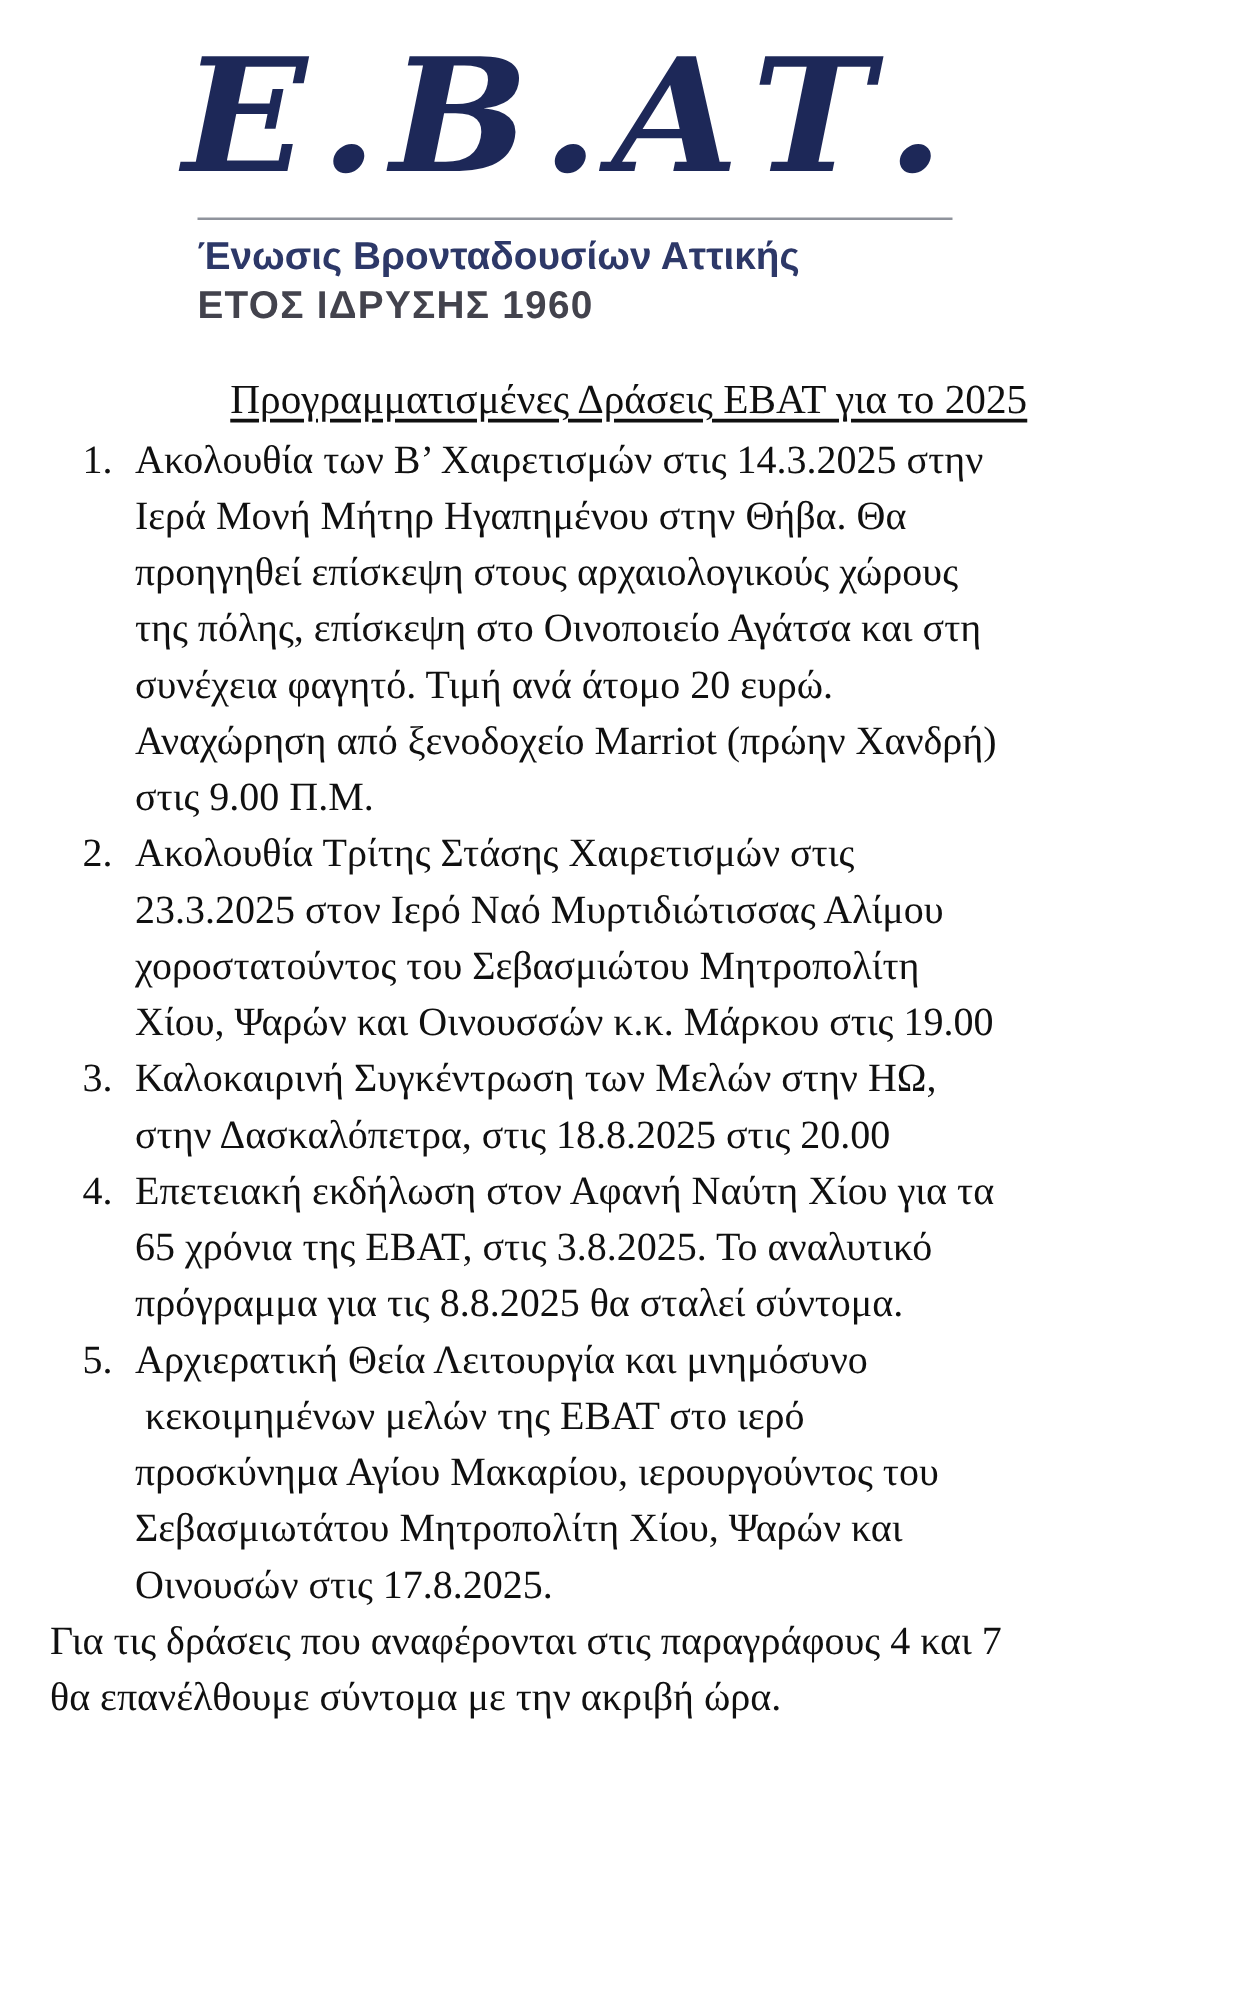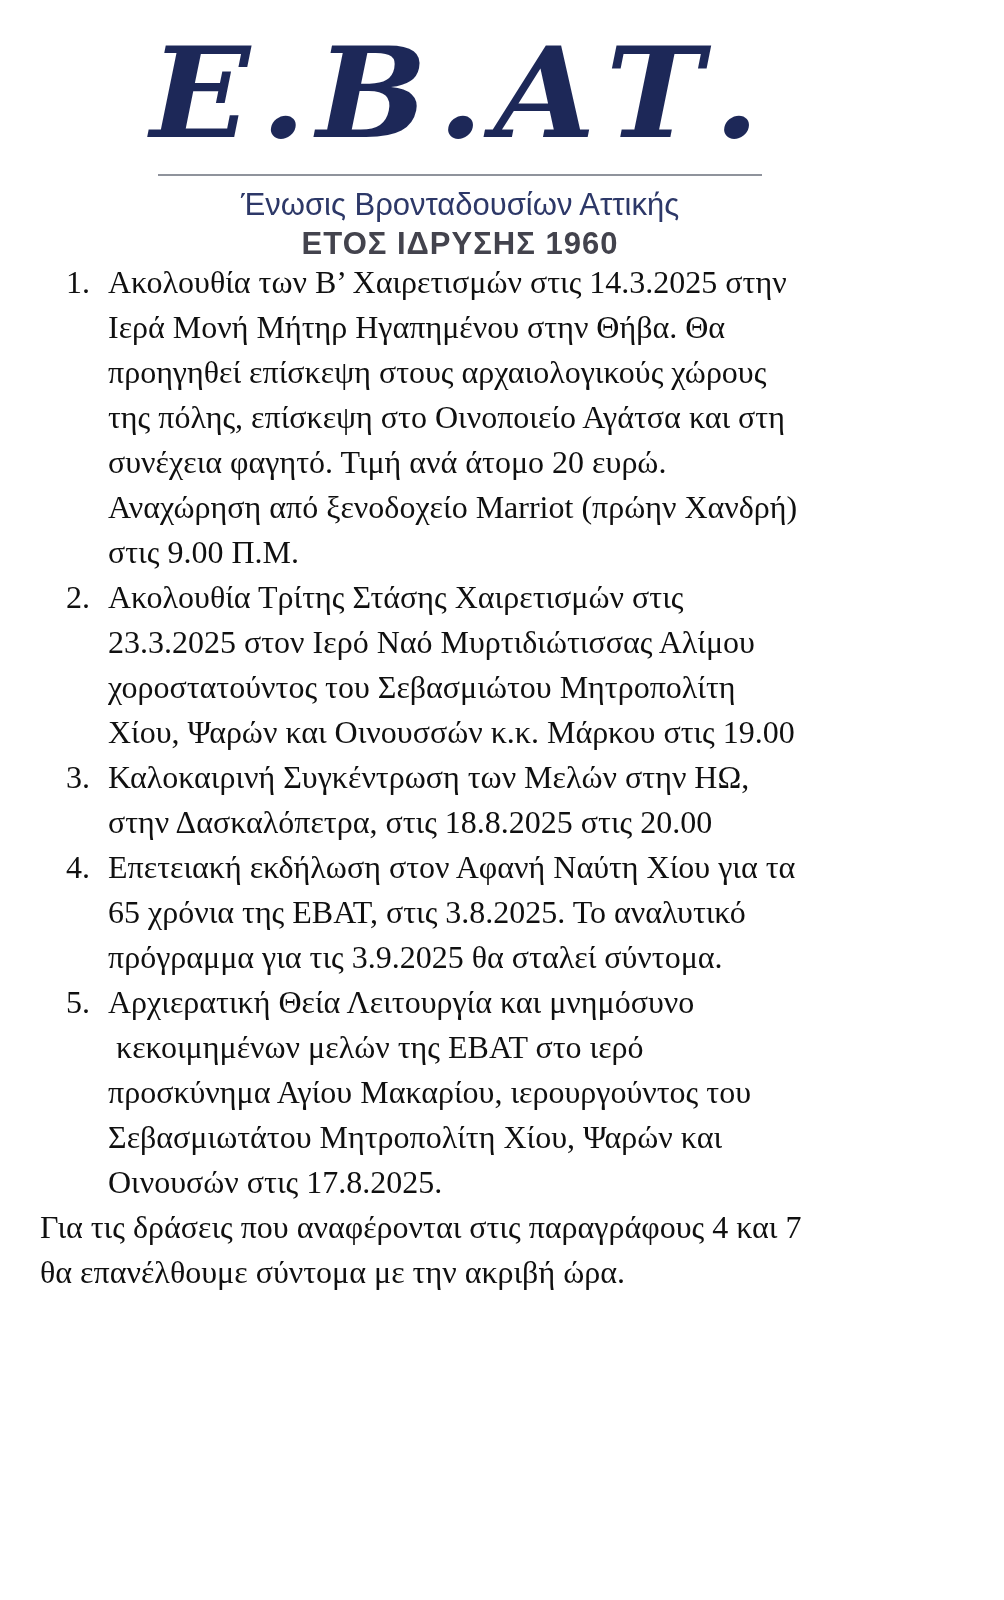--- a/index.html
+++ b/index.html
@@ -10,42 +10,42 @@
     margin: 0 auto;
     font-family: "Liberation Serif", "DejaVu Serif", serif;
     color: #101010;
     overflow: hidden;
     position: relative;
   }
   
   .header {
     margin: 14px 0 0 158px;
     width: 604px;
-    text-align: center;
+    text-align: left;
   }
   .logo-acronym {
     font-family: "DejaVu Serif", serif;
     font-style: italic;
     font-weight: bold;
     font-size: 126px;
     line-height: 158px;
     letter-spacing: 10px;
     color: #1d2858;
     white-space: nowrap;
     transform: scaleX(1.04);
     transform-origin: center;
   }
   .logo-divider {
     border: 0;
     border-top: 2px solid #8f939c;
     margin: 2px 0 10px 0;
   }
   .logo-subtitle {
     font-family: "Liberation Sans", sans-serif;
-    font-weight: normal;
+    font-weight: bold;
     font-size: 31px;
     line-height: 37px;
     color: #2d3868;
   }
   .logo-founded {
     font-family: "Liberation Sans", sans-serif;
     font-weight: bold;
     font-size: 31px;
     line-height: 33px;
     letter-spacing: 1px;
@@ -87,20 +87,21 @@
 <body>
 
 <header class="header">
   <div class="logo-acronym">Ε.Β.ΑΤ.</div>
   <hr class="logo-divider">
   <div class="logo-subtitle">Ένωσις Βρονταδουσίων Αττικής</div>
   <div class="logo-founded">ΕΤΟΣ ΙΔΡΥΣΗΣ 1960</div>
 </header>
 
 <main class="doc">
+  <h1 class="doc-title">Προγραμματισμένες Δράσεις ΕΒΑΤ για το 2025</h1>
 
   <ol class="action-list">
   <li class="action-item">
     <span class="num">1.</span>
     <span class="text">Ακολουθία των Β’ Χαιρετισμών στις 14.3.2025 στην
 Ιερά Μονή Μήτηρ Ηγαπημένου στην Θήβα. Θα
 προηγηθεί επίσκεψη στους αρχαιολογικούς χώρους
 της πόλης, επίσκεψη στο Οινοποιείο Αγάτσα και στη
 συνέχεια φαγητό. Τιμή ανά άτομο 20 ευρώ.
 Αναχώρηση από ξενοδοχείο Marriot (πρώην Χανδρή)
@@ -118,21 +119,21 @@
   <li class="action-item">
     <span class="num">3.</span>
     <span class="text">Καλοκαιρινή Συγκέντρωση των Μελών στην ΗΩ,
 στην Δασκαλόπετρα, στις 18.8.2025 στις 20.00</span>
   </li>
 
   <li class="action-item">
     <span class="num">4.</span>
     <span class="text">Επετειακή εκδήλωση στον Αφανή Ναύτη Χίου για τα
 65 χρόνια της ΕΒΑΤ, στις 3.8.2025. Το αναλυτικό
-πρόγραμμα για τις 3.9.2025 θα σταλεί σύντομα.</span>
+πρόγραμμα για τις 8.8.2025 θα σταλεί σύντομα.</span>
   </li>
 
   <li class="action-item">
     <span class="num">5.</span>
     <span class="text">Αρχιερατική Θεία Λειτουργία και μνημόσυνο
 &nbsp;κεκοιμημένων μελών της ΕΒΑΤ στο ιερό
 προσκύνημα Αγίου Μακαρίου, ιερουργούντος του
 Σεβασμιωτάτου Μητροπολίτη Χίου, Ψαρών και
 Οινουσών στις 17.8.2025.</span>
   </li>

